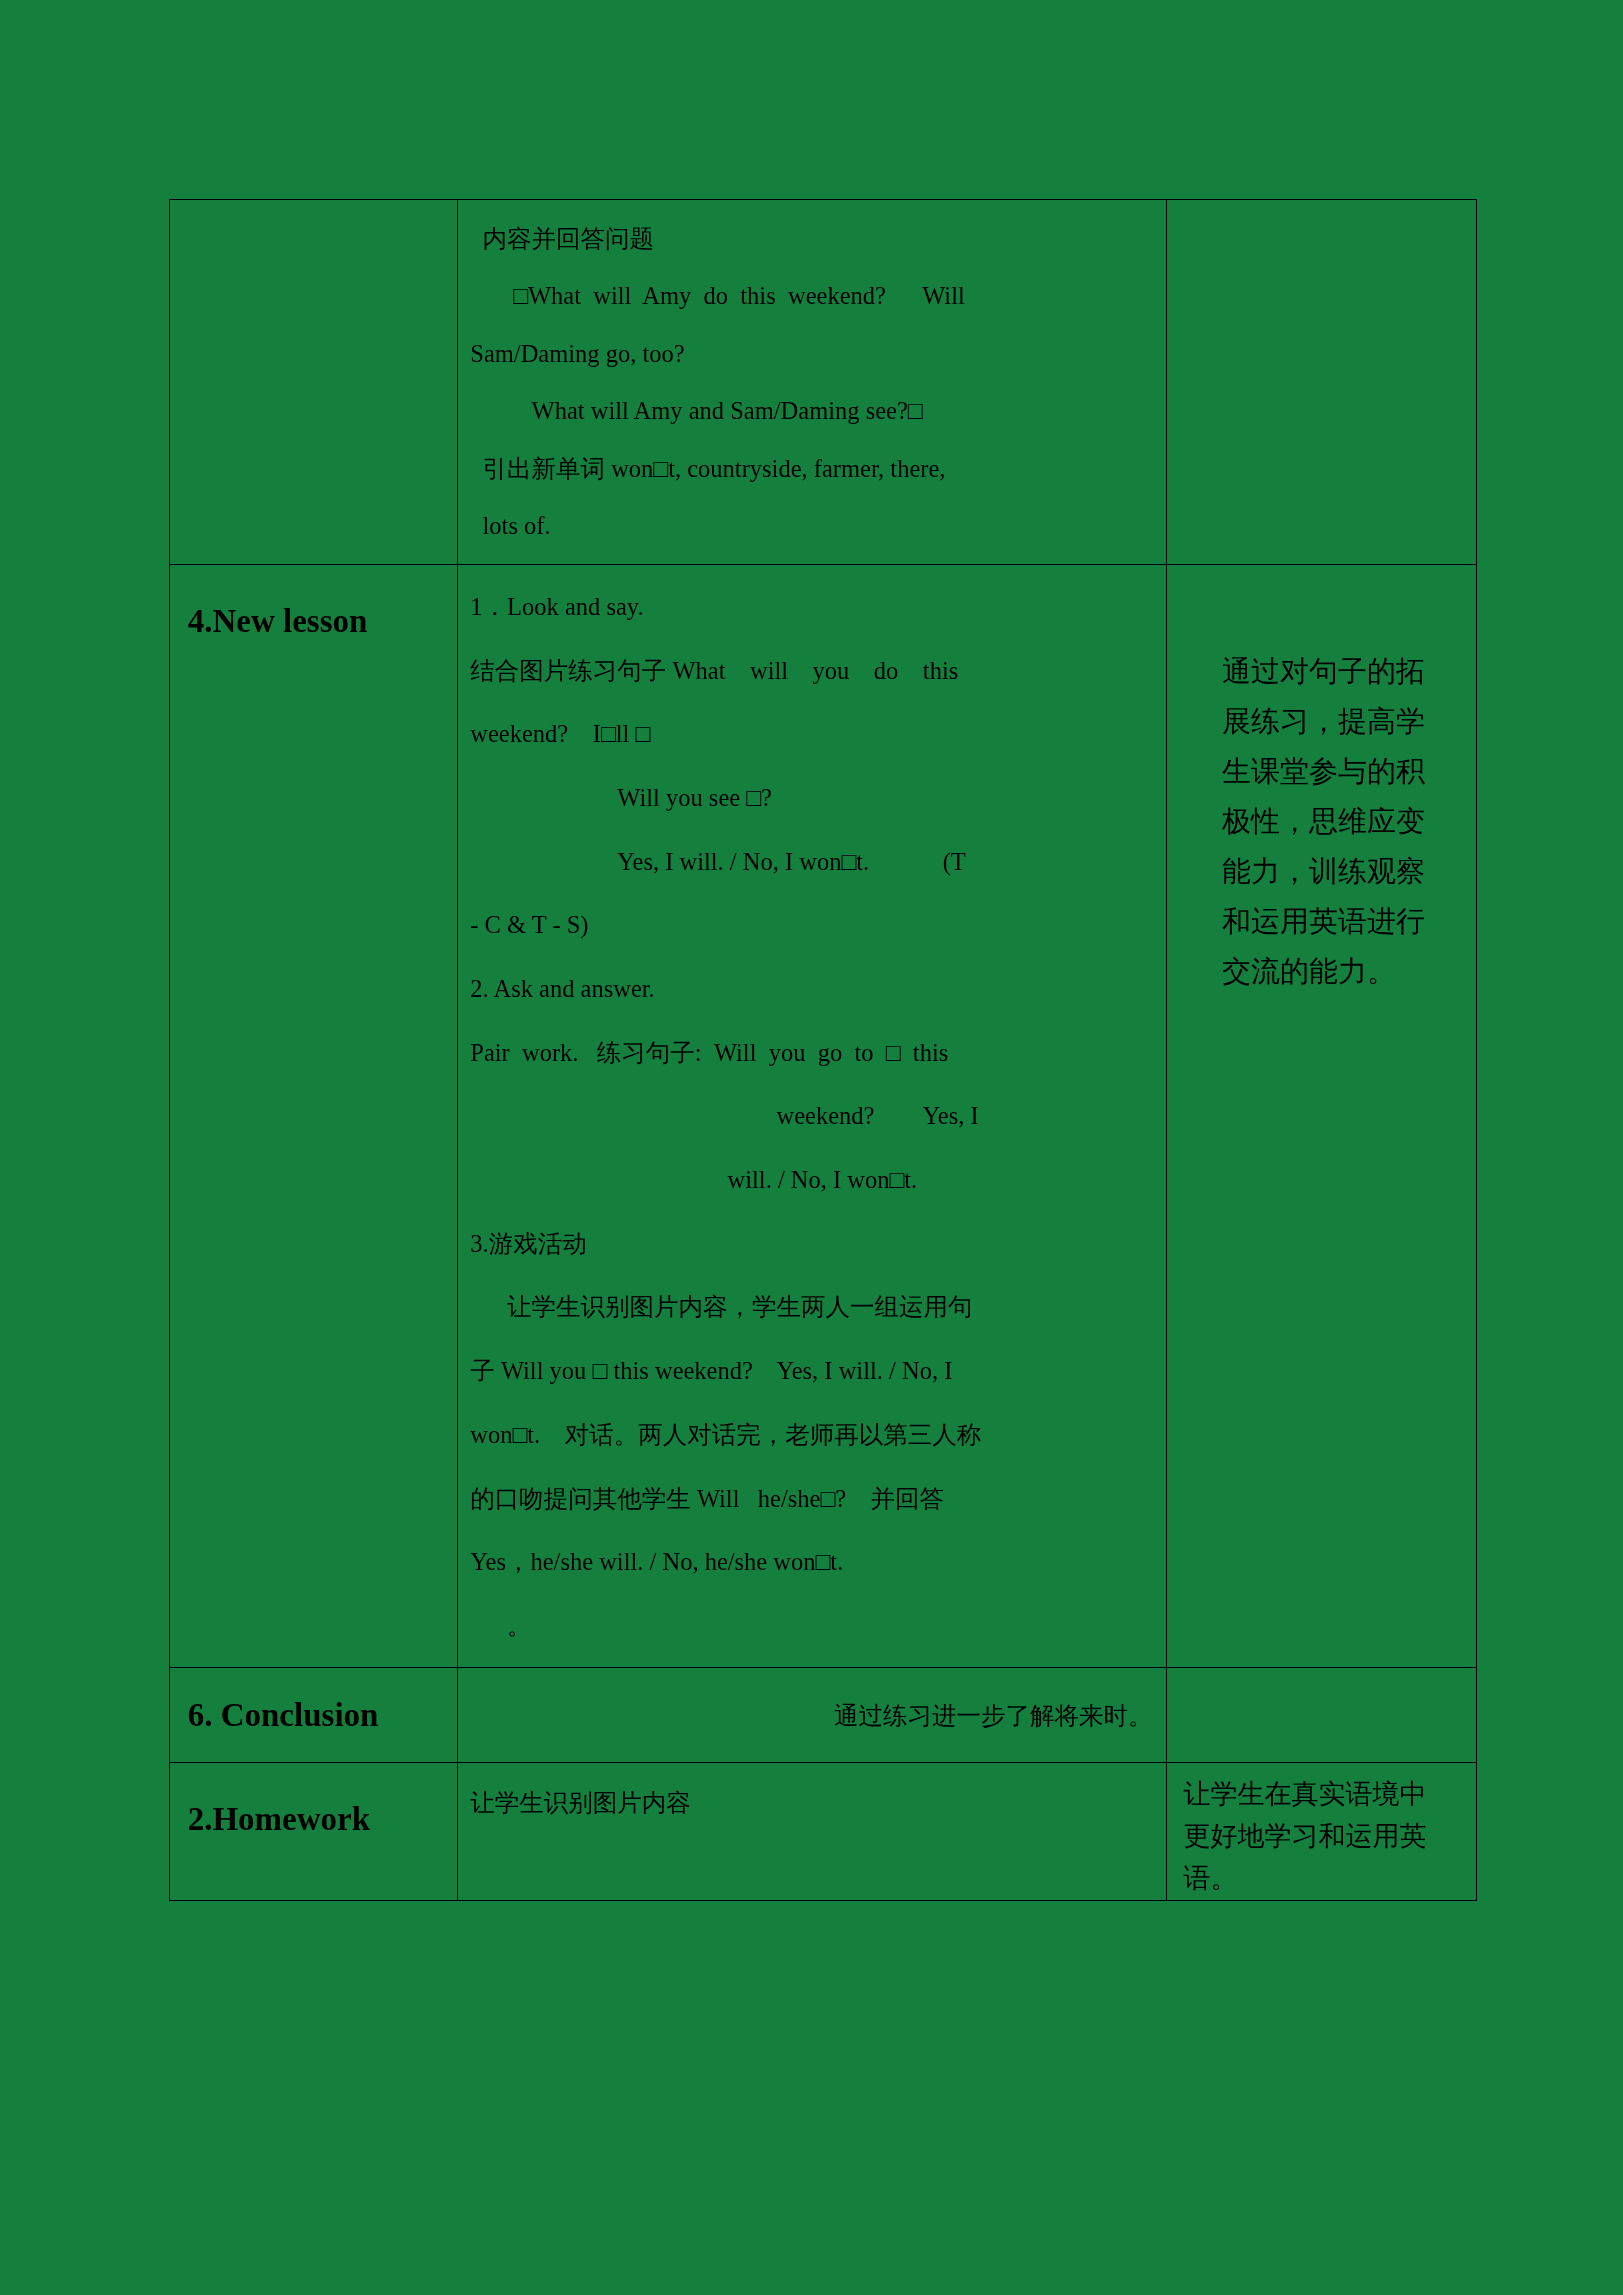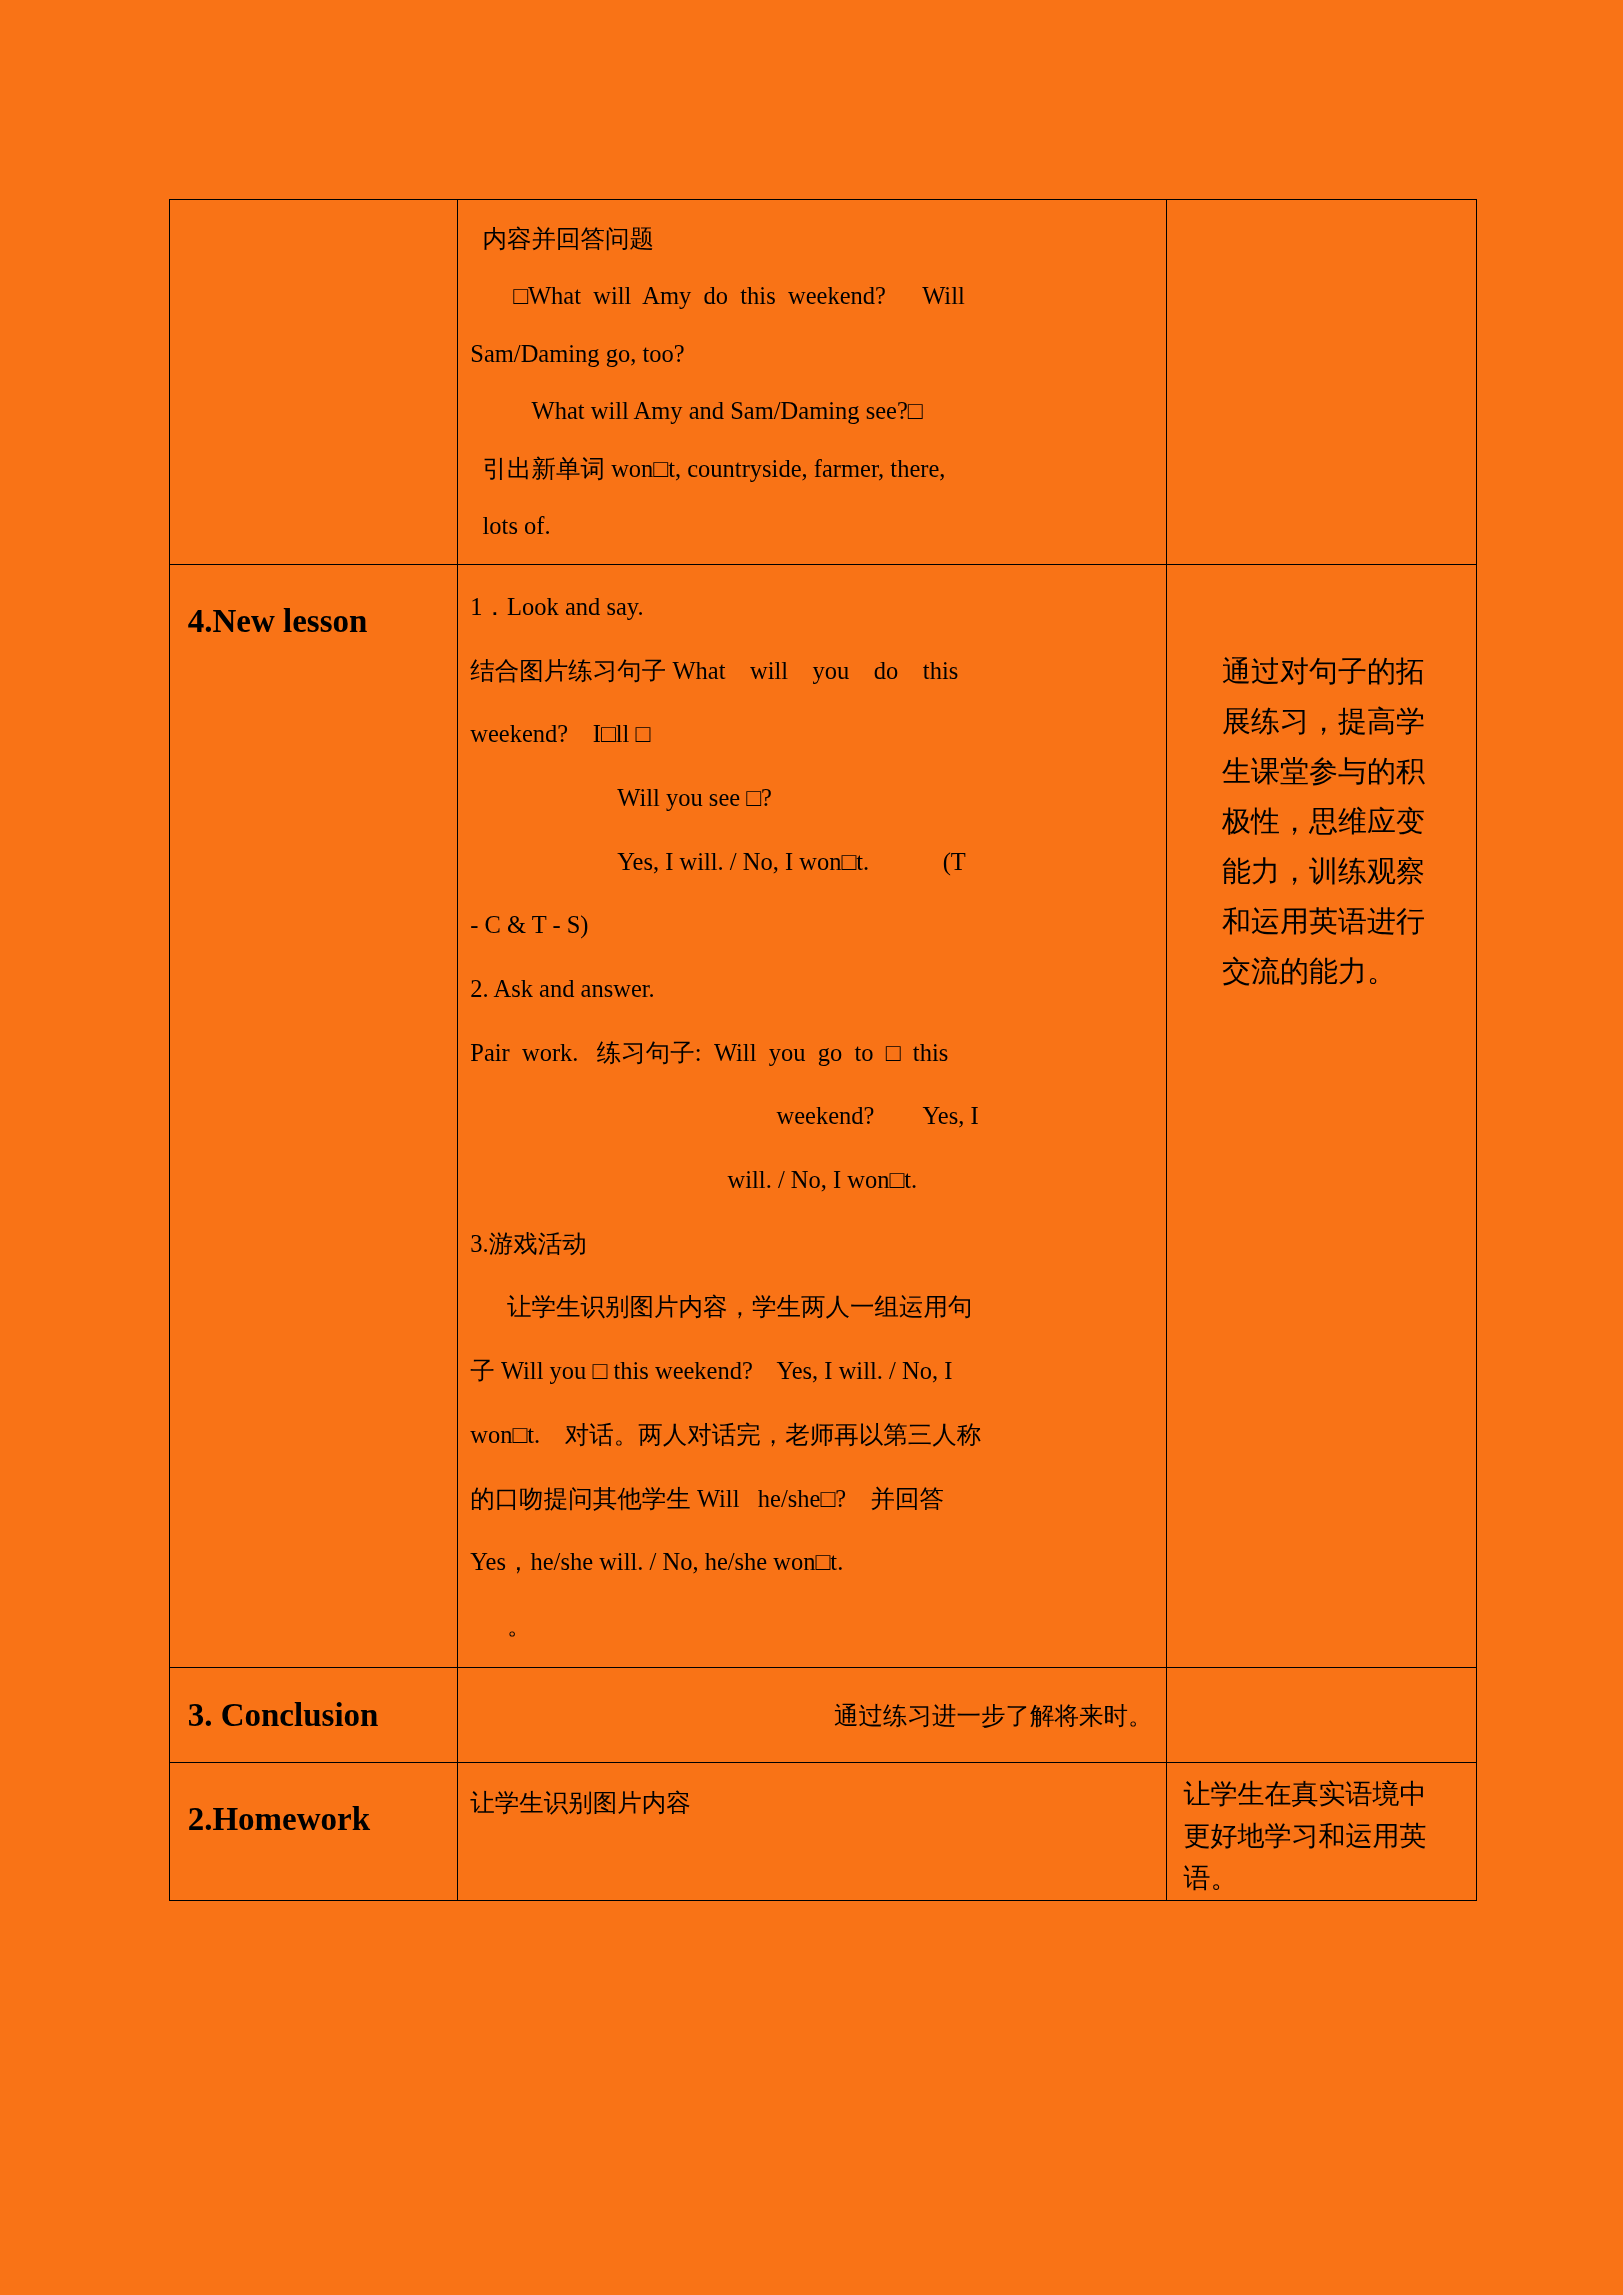--- a/index.html
+++ b/index.html
@@ -6,21 +6,21 @@
     margin: 0;
     padding: 0;
     background: #ffffff;
     color: #000000;
     font-family: "Liberation Serif", "DejaVu Serif", serif;
   }
   .page {
     position: relative;
     width: 1623px;
     height: 2295px;
-    background: #f97316;
+    background: #15803d;
     overflow: hidden;
   }
   table.lesson-table {
     position: absolute;
     left: 169px;
     top: 199px;
     width: 1306px;
     border-collapse: collapse;
     table-layout: fixed;
   }
@@ -121,21 +121,21 @@
 展练习，提高学
 生课堂参与的积
 极性，思维应变
 能力，训练观察
 和运用英语进行
 交流的能力。</div>
         </td>
       </tr>
       <tr class="r3">
         <td>
-          <div class="stage">3. Conclusion</div>
+          <div class="stage">6. Conclusion</div>
         </td>
         <td>
           <div class="content">    通过练习进一步了解将来时。</div>
         </td>
         <td>
           <div class="purpose"></div>
         </td>
       </tr>
       <tr class="r4">
         <td>

